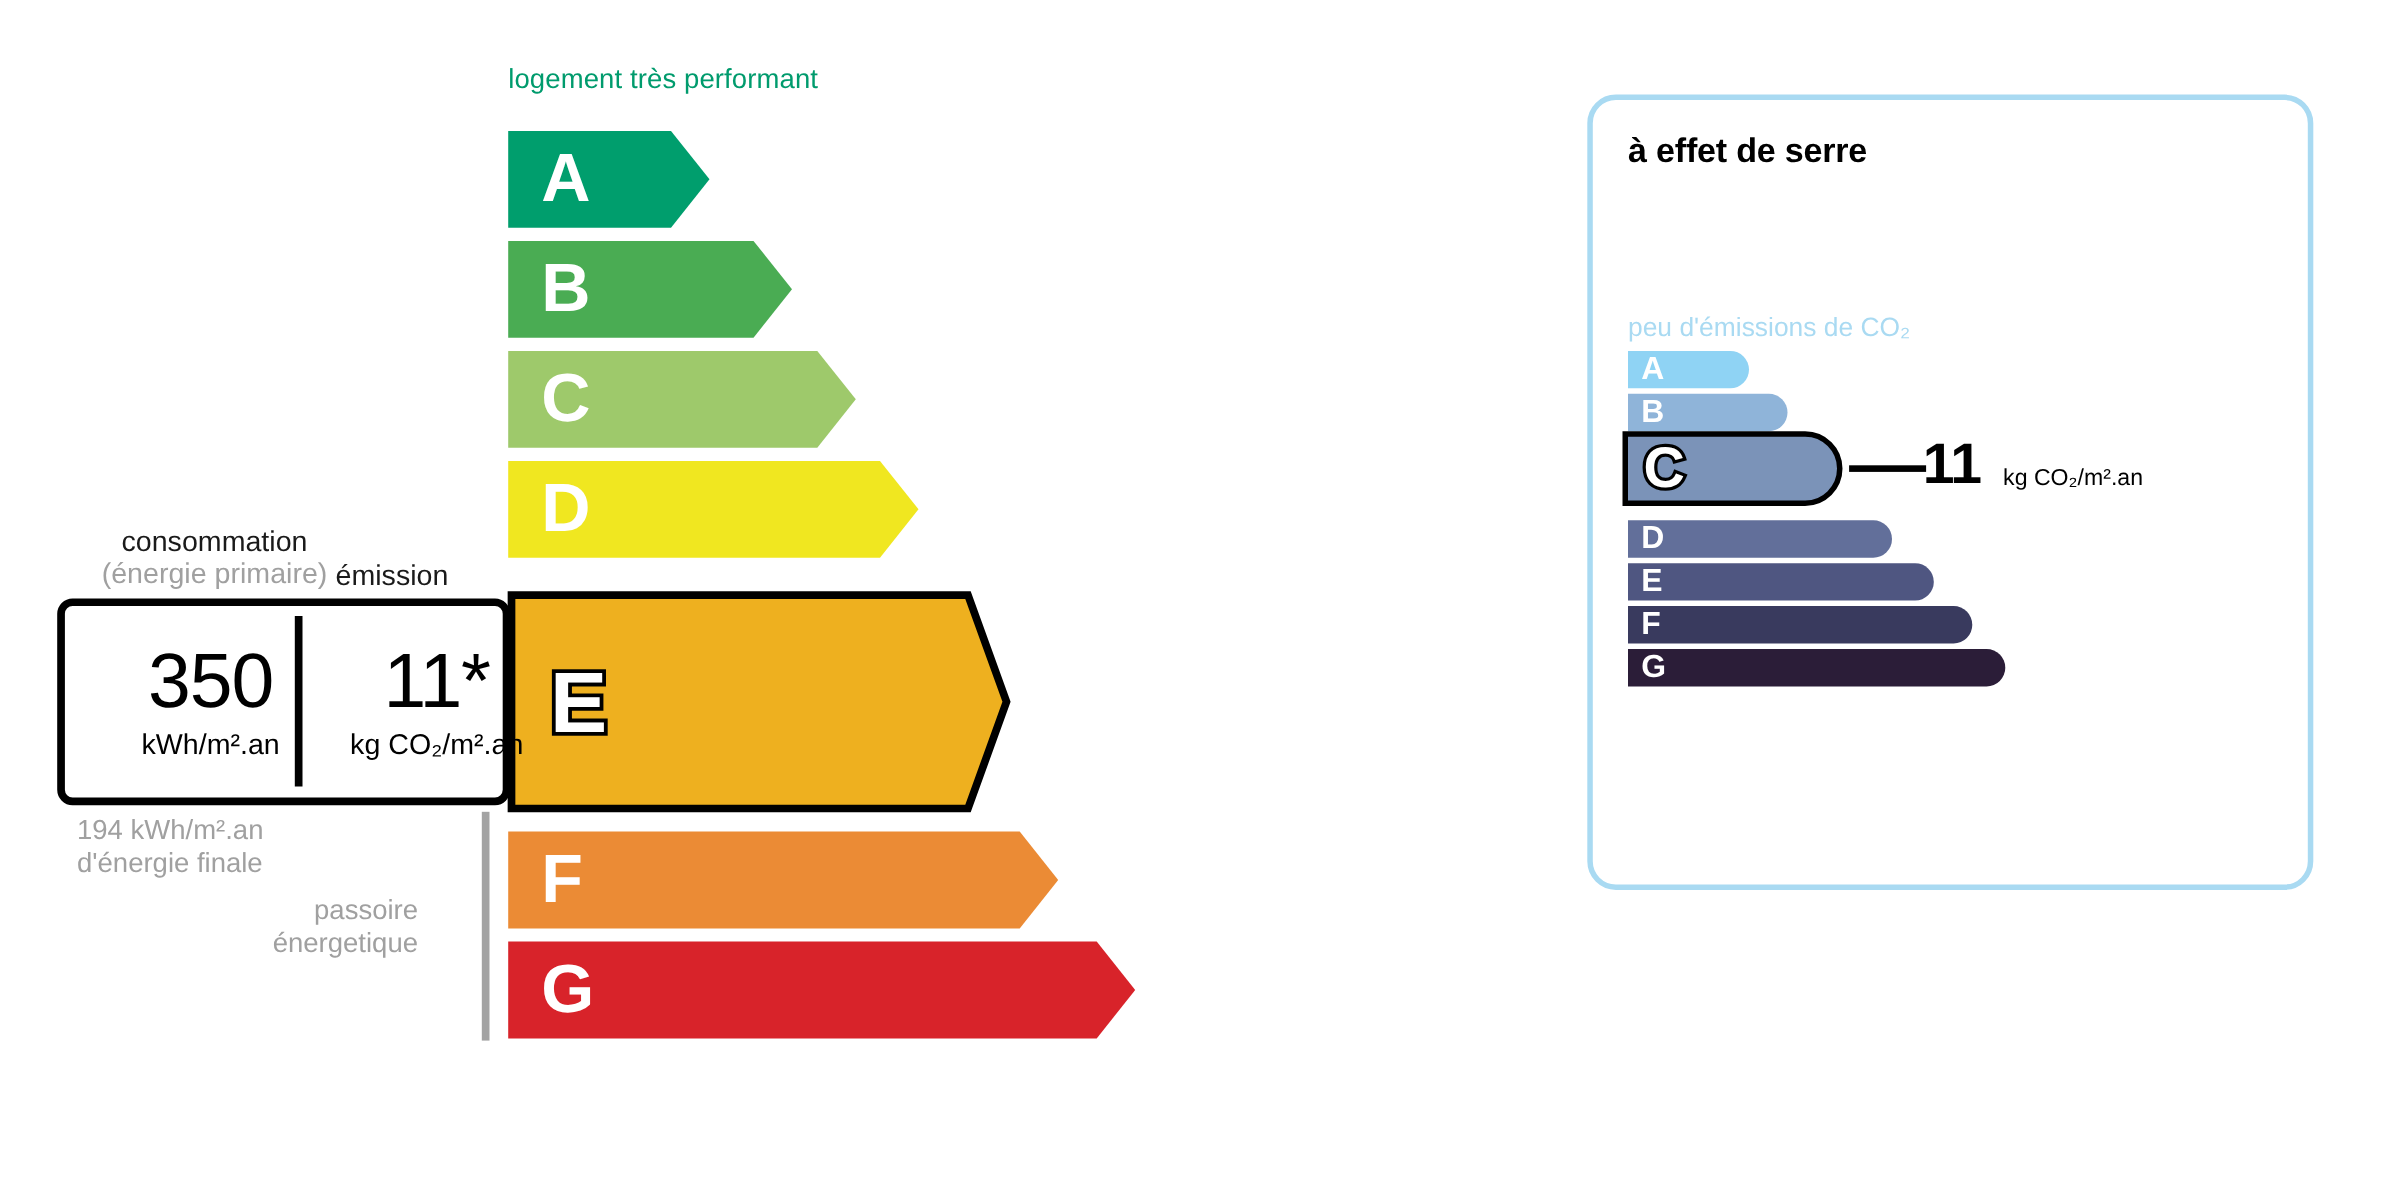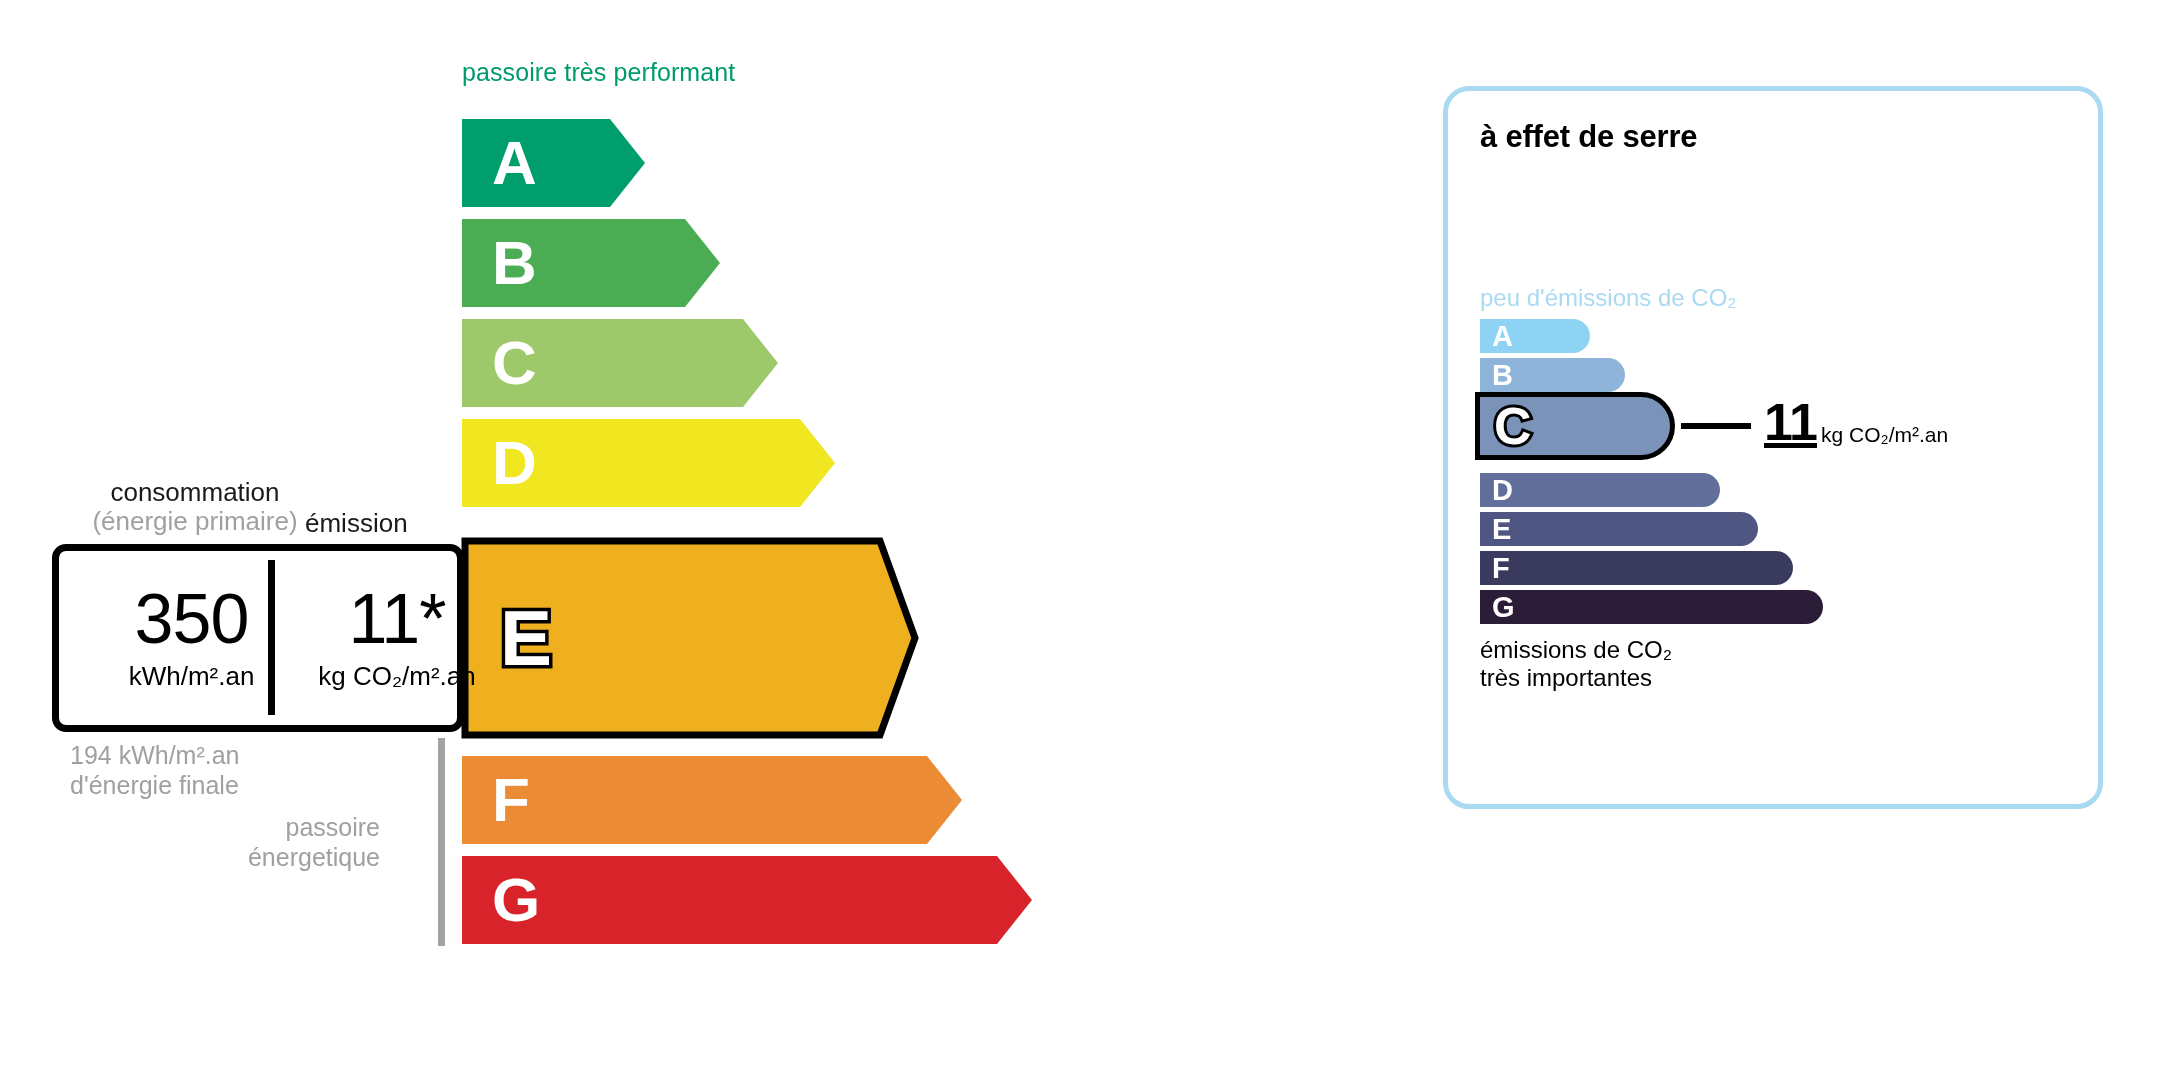--- a/index.html
+++ b/index.html
@@ -60,21 +60,21 @@
 
   #co2-leader{position:absolute;height:6px;background:#000;}
   #co2-value{position:absolute;font-size:52px;font-weight:bold;color:#000;line-height:1;letter-spacing:-1px;}
   #co2-value-unit{position:absolute;font-size:21px;color:#000;white-space:nowrap;}
 </style>
 </head>
 <body>
 
 <div id="energy-panel">
 
-  <div class="top-caption">passoire très performant</div>
+  <div class="top-caption">logement très performant</div>
 
   <div class="bar" id="bar-A" style="top:119px;">
     <svg width="183" height="88" viewBox="0 0 183 88">
         <path d="M0 0 H148 L183 44 L148 88 H0 Z" fill="#009e6d"></path>
       </svg>
     <span class="glyph">A</span>
   </div>
 
   <div class="bar" id="bar-B" style="top:219px;">
     <svg width="258" height="88" viewBox="0 0 258 88">
@@ -180,21 +180,17 @@
 
   <div class="cbar" style="top:460px;width:313px;background:#393a5e;">
     <span class="cglyph">F</span>
   </div>
 
   <div class="cbar" style="top:499px;width:343px;background:#2b1d38;">
     <span class="cglyph">G</span>
   </div>
 
   <div id="co2-leader" style="left:233px;top:332px;width:70px;"></div>
-  <div id="co2-value" style="left:316px;top:305px;text-decoration:underline;">11</div>
+  <div id="co2-value" style="left:300px;top:305px;">11</div>
   <div id="co2-value-unit" style="left:373px;top:332px;">kg CO₂/m².an</div>
 
-  <div id="co2-bottom-caption" style="top:545px;">
-    <div>émissions de CO₂</div>
-    <div>très importantes</div>
-  </div>
 
 </div>
 
 </body></html>

